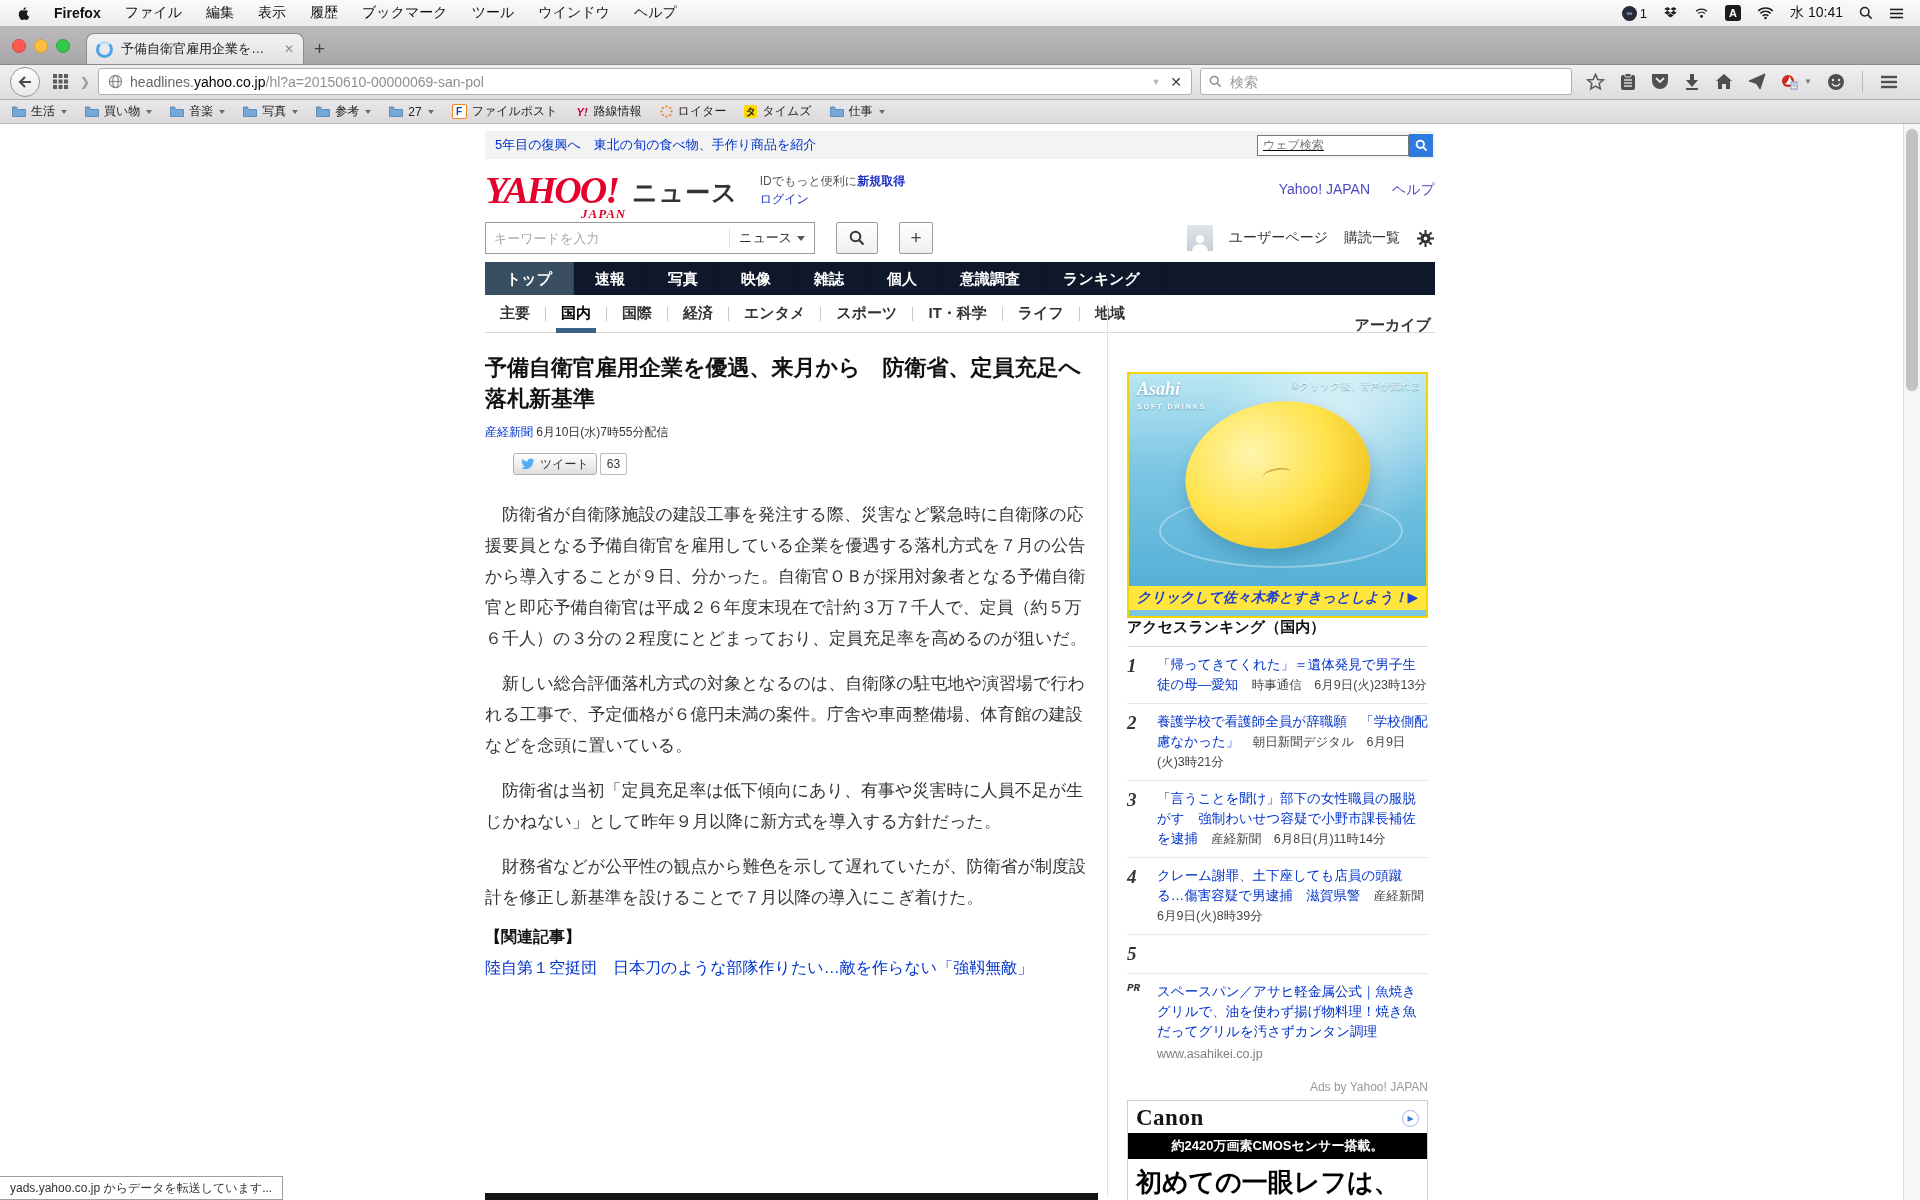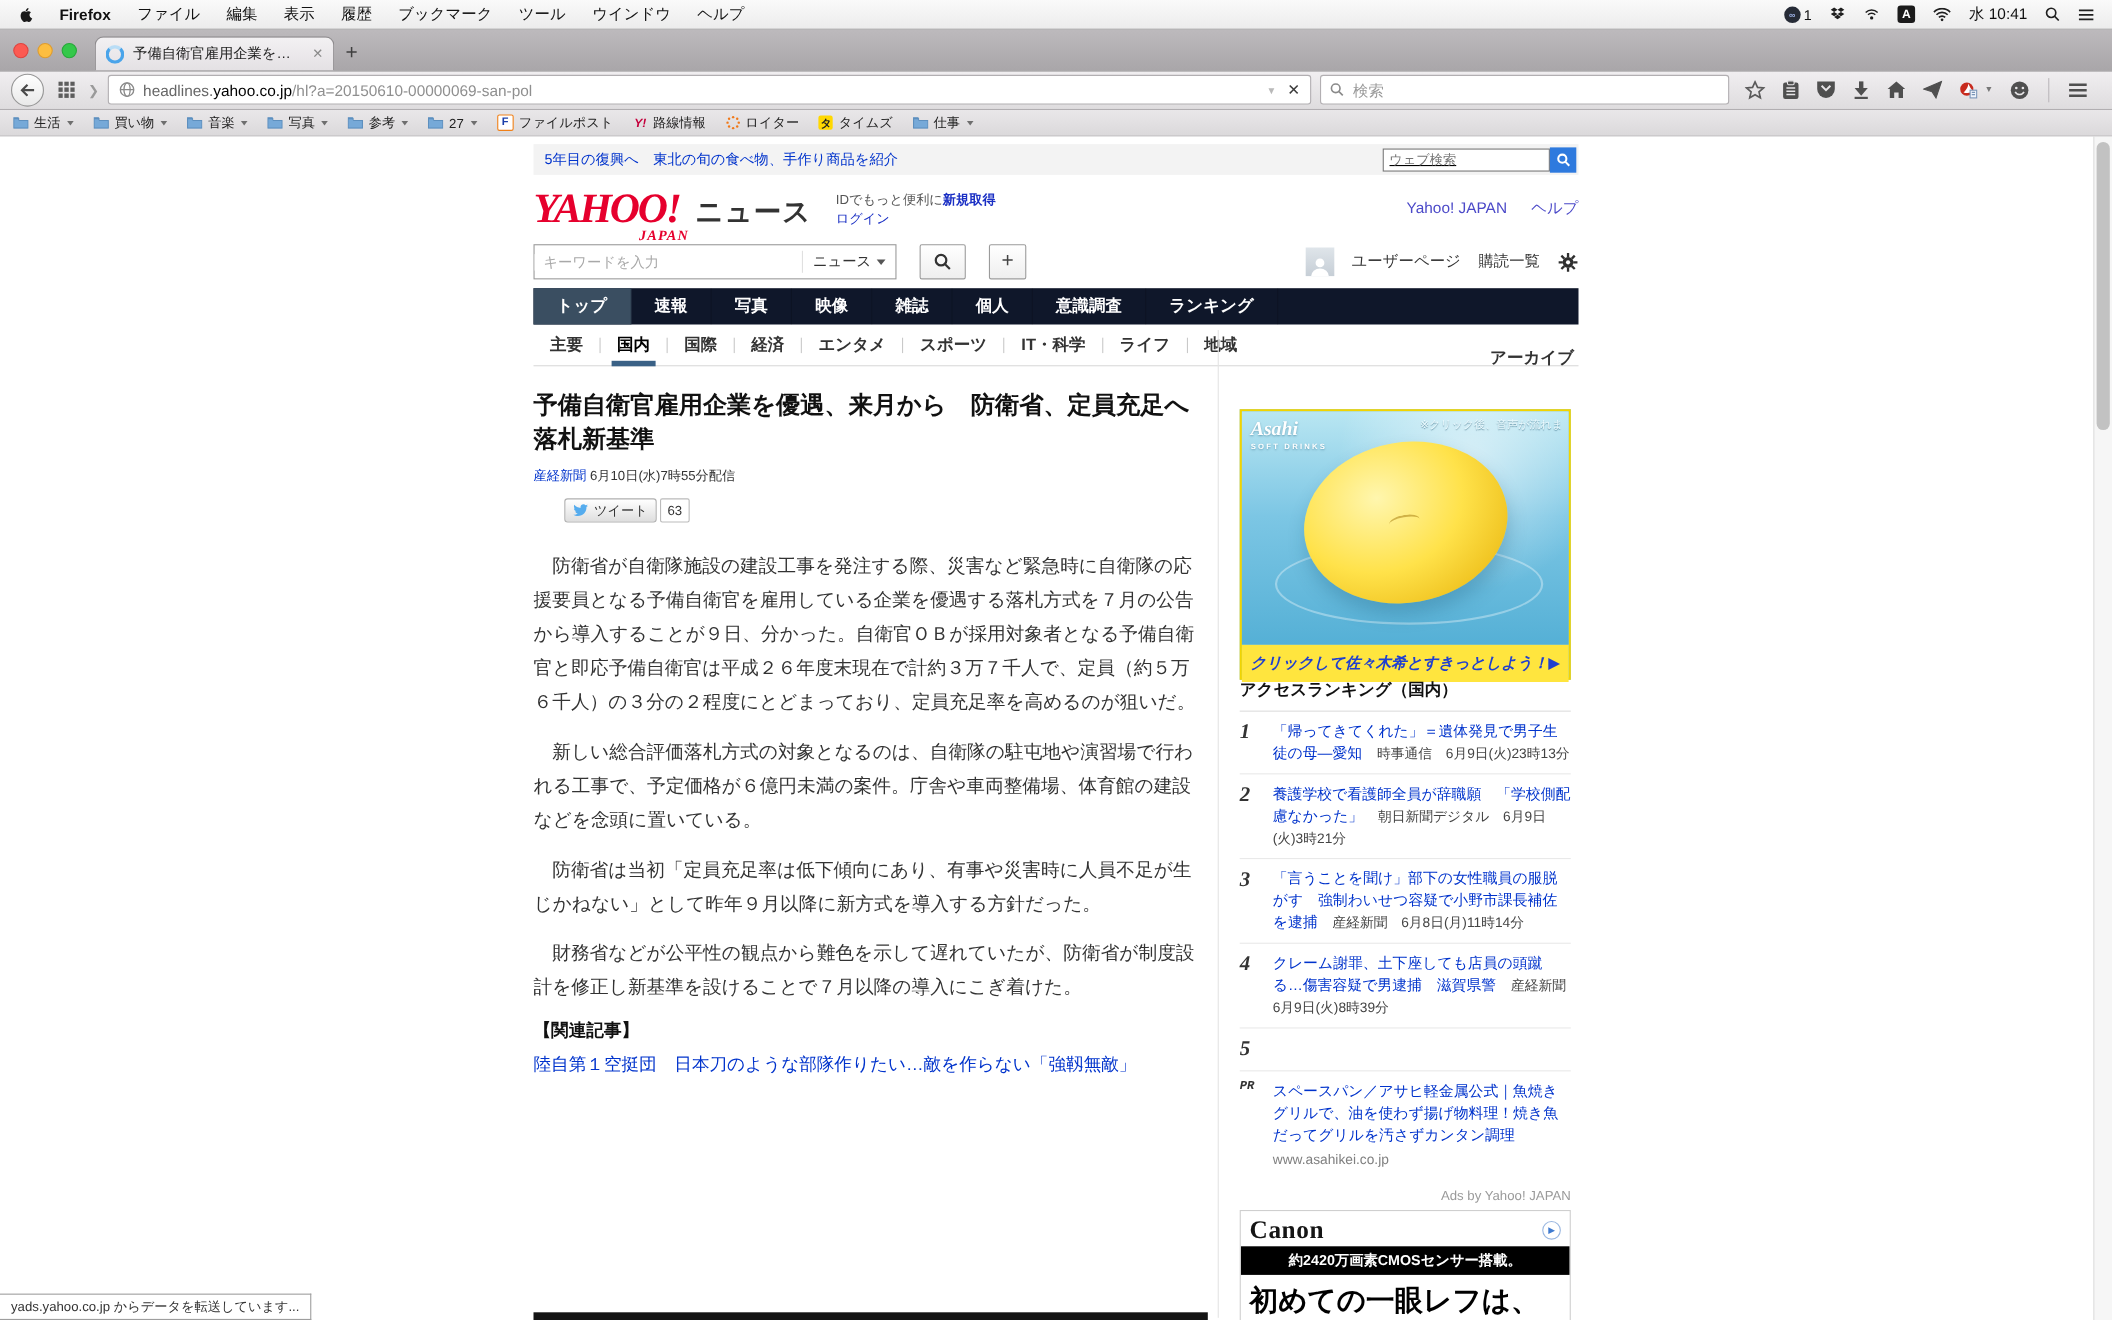--- a/index.html
+++ b/index.html
@@ -131,21 +131,21 @@
      linear-gradient(180deg,#b9e6f2 0%,#7cc6e4 45%,#55b0d6 100%);overflow:hidden;}
   .lemon{position:absolute;left:56px;top:28px;width:186px;height:146px;border-radius:50%;
          background:radial-gradient(ellipse at 38% 32%, #fff6ae, #ffe24a 48%, #eec01c 82%, #d6a60f);
          transform:rotate(-10deg);box-shadow:0 10px 16px rgba(20,80,110,0.25);}
   .lemon::after{content:"";position:absolute;left:78px;top:66px;width:28px;height:10px;border-top:2px solid rgba(170,130,20,0.55);border-radius:50%;}
   .ripple{position:absolute;left:30px;top:120px;width:240px;height:70px;border:2px solid rgba(255,255,255,0.35);border-radius:50%;}
   .ad-brand{position:absolute;left:8px;top:6px;color:#fff;font-style:italic;font-weight:bold;font-size:18px;
             font-family:"Liberation Serif","DejaVu Serif",serif;line-height:18px;text-shadow:0 1px 2px rgba(0,60,90,0.4);}
   .ad-brand small{display:block;font-family:"Liberation Sans",sans-serif;font-style:normal;font-size:7px;letter-spacing:2px;}
   .ad-note{position:absolute;right:5px;top:5px;font-size:10px;color:#ecfbff;text-shadow:0 1px 1px rgba(0,60,90,0.5);}
-  .ad-band{height:34px;background:#ffe53e;display:flex;align-items:center;justify-content:center;}
+  .ad-band{height:24px;background:#ffe53e;display:flex;align-items:center;justify-content:center;}
   .ad-band span{font-size:14px;font-weight:bold;font-style:italic;color:#1f3fd0;}
   
   .rank-block{position:absolute;top:266px;left:0;width:301px;}
   .rank-title{font-size:15px;font-weight:bold;color:#111;padding-bottom:9px;border-bottom:1px solid #ddd;}
   .rk-item{display:flex;gap:8px;padding:8px 0;border-bottom:1px solid #e9e9e9;}
   .rk-num{width:22px;flex:none;font-family:"Liberation Serif","DejaVu Serif",serif;font-style:italic;font-weight:bold;font-size:19px;color:#333;}
   .rk-body{flex:1;font-size:13.5px;line-height:20px;}
   .rk-body a{color:#0033cc;text-decoration:none;}
   .rk-meta{color:#444;font-size:12.5px;}
   .rk-url{color:#808080;font-size:12.5px;margin-top:2px;}

